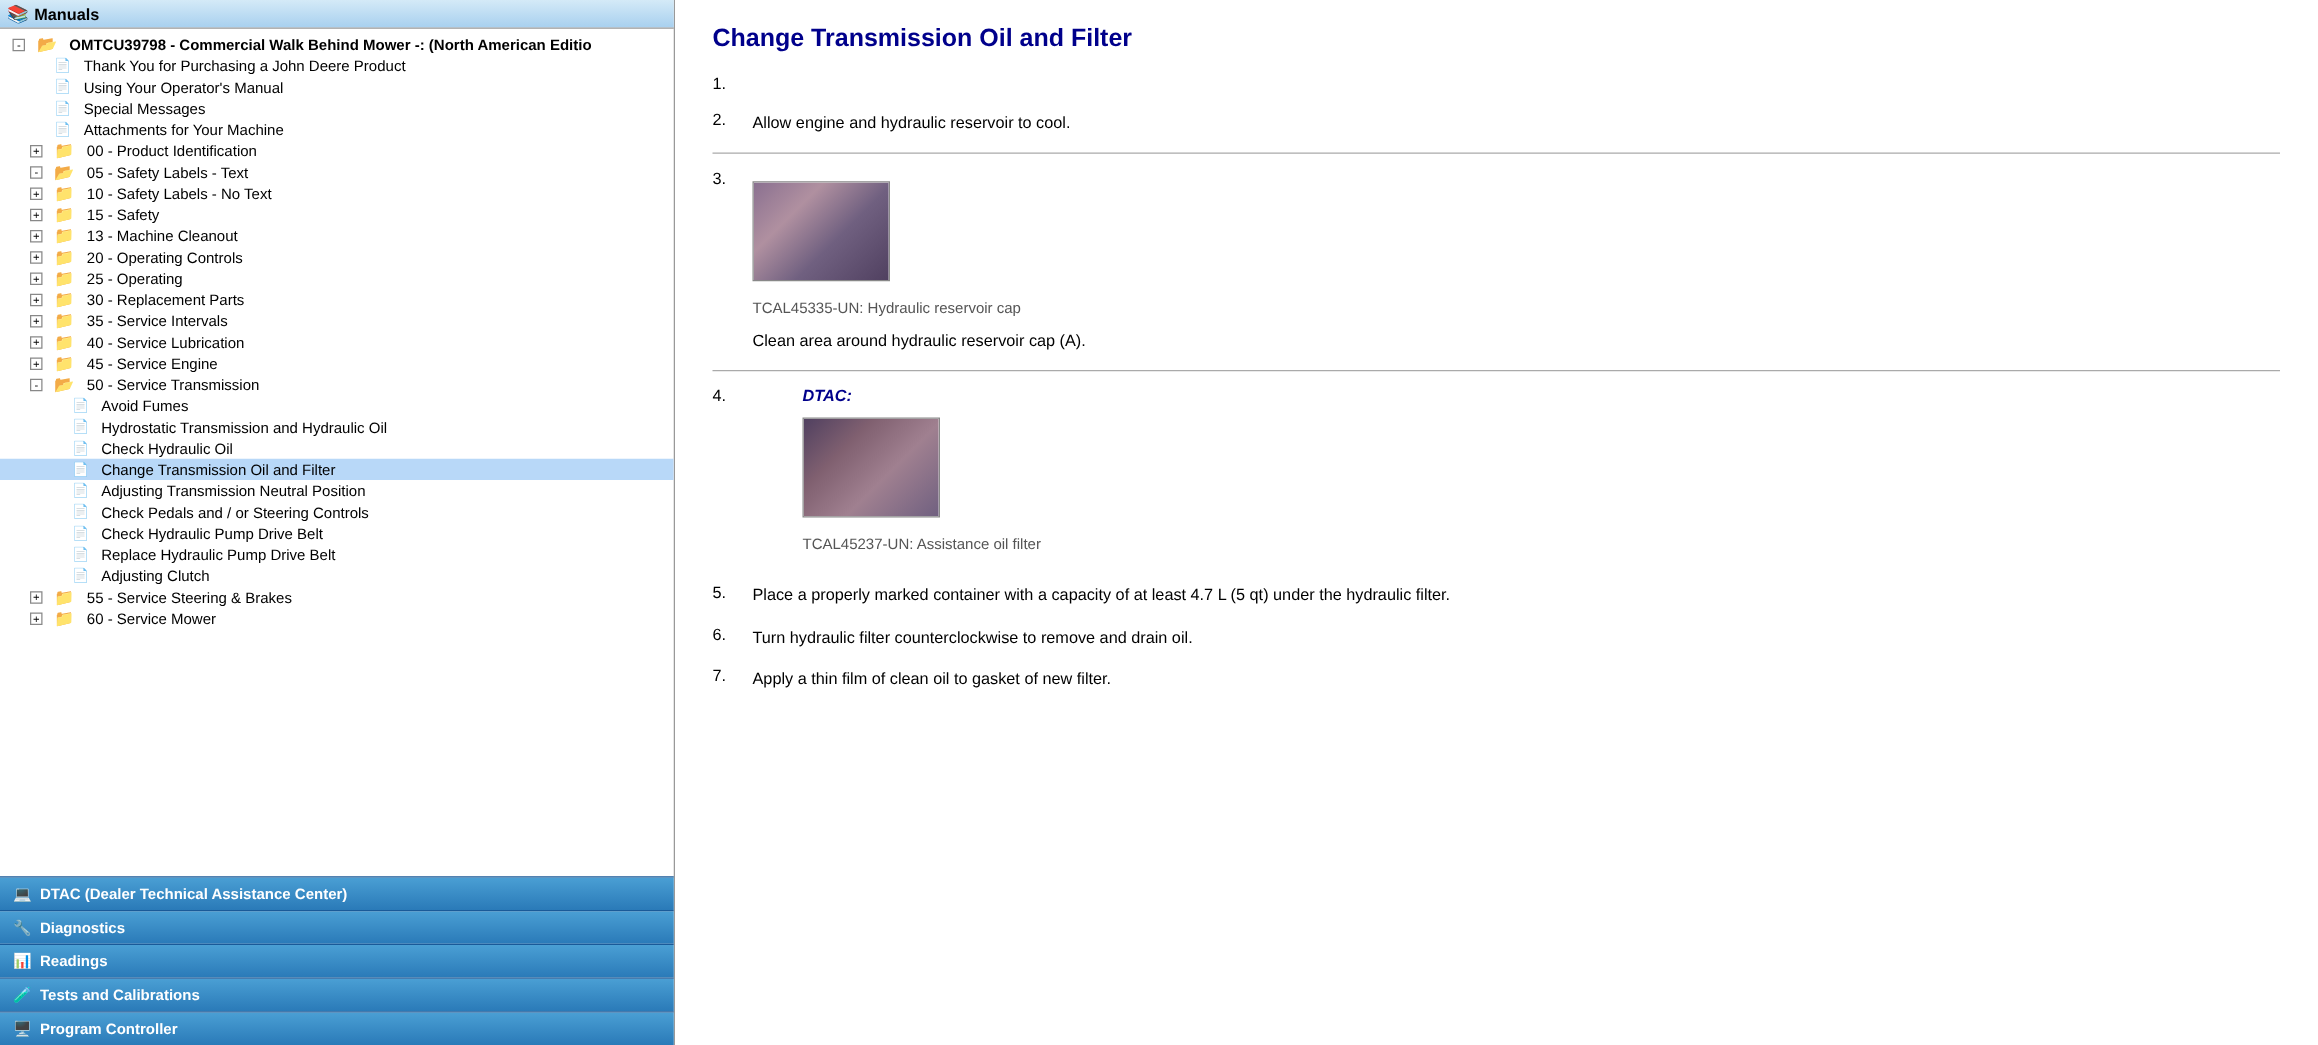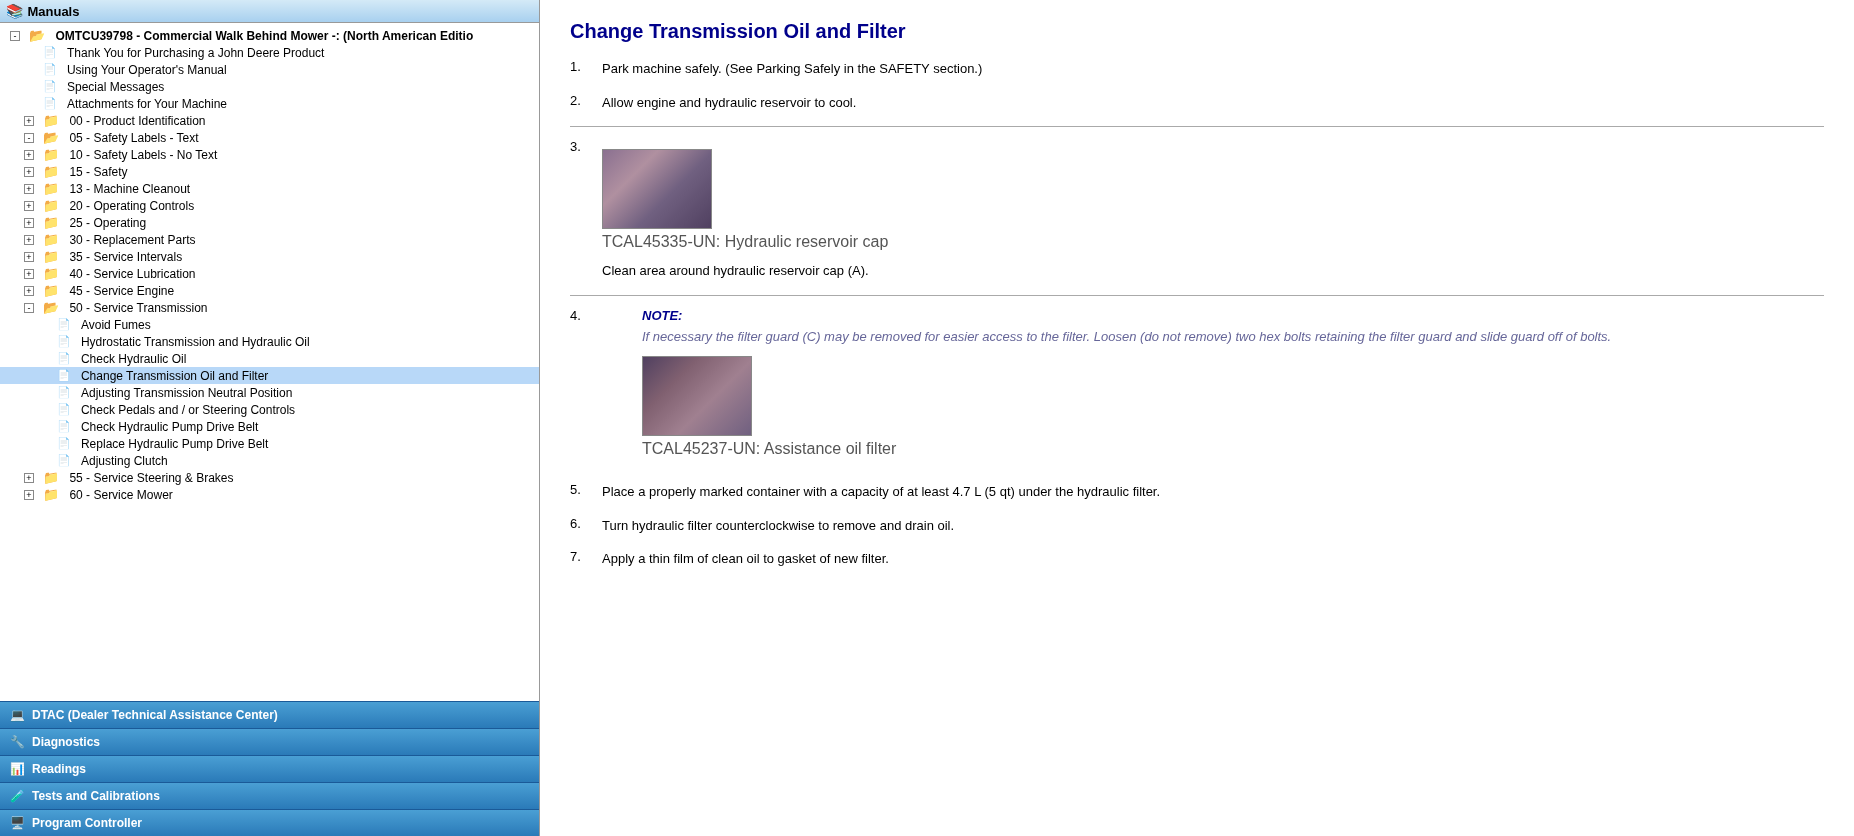--- a/index.html
+++ b/index.html
@@ -35,21 +35,21 @@
     .step { display: flex; gap: 8px; margin-bottom: 14px; }
     .step-num { min-width: 24px; color: #000; font-size: 13px; }
     .step-text { font-size: 13px; color: #000; line-height: 1.5; }
 
     .divider { border: none; border-top: 1px solid #aaa; margin: 12px 0; }
 
     .image-block { margin: 10px 0; }
     .image-placeholder { width: 110px; height: 80px; border: 1px solid #888; background: #c0b0c0; display: flex; align-items: center; justify-content: center; overflow: hidden; }
     .img-inner { width: 100%; height: 100%; background: linear-gradient(135deg, #8a7090 0%, #b090a0 30%, #706080 60%, #504060 100%); }
     .img-inner2 { width: 100%; height: 100%; background: linear-gradient(135deg, #504060 0%, #806070 30%, #a08090 60%, #706080 100%); }
-    .img-caption { font-size: 16px; color: #555; margin-top: 4px; }
+    .img-caption { font-size: 12px; color: #555; margin-top: 14px; }
 
     .note-label { color: #00008b; font-style: italic; font-weight: bold; }
     .note-text { color: #666699; font-style: italic; font-size: 13px; line-height: 1.5; margin-top: 4px; }
 
     .step-3-content { display: flex; flex-direction: column; }
     .step-4-block { padding-left: 40px; }
 
     
     ::-webkit-scrollbar { width: 12px; }
     ::-webkit-scrollbar-track { background: #f0f0f0; }
@@ -119,21 +119,20 @@
           </div>
         </div>
     </div>
 
     <div class="content">
       <h1>Change Transmission Oil and Filter</h1>
 
       <div id="steps-container">
           <div class="step">
       <div class="step-num">1.</div>
-      <div class="step-text">Park machine safely. (See Parking Safely in the SAFETY section.)</div>
     </div>
           <div class="step">
       <div class="step-num">2.</div>
       <div class="step-text">Allow engine and hydraulic reservoir to cool.</div>
     </div>
           <hr class="divider">
           <div>
       <div class="step">
         <div class="step-num">3.</div>
         <div class="step-3-content">
@@ -145,22 +144,21 @@
           </div>
           <div class="step-text">Clean area around hydraulic reservoir cap (A).</div>
         </div>
       </div>
     </div>
           <hr class="divider">
           <div>
       <div class="step">
         <div class="step-num">4.</div>
         <div class="step-4-block">
-          <div class="note-label">NOTE:</div>
-          <div class="note-text">If necessary the filter guard (C) may be removed for easier access to the filter. Loosen (do not remove) two hex bolts retaining the filter guard and slide guard off of bolts.</div>
+          <div class="note-label">DTAC:</div>
           <div class="image-block" style="margin-top:10px;">
             <div class="image-placeholder">
               <div class="img-inner2"></div>
             </div>
             <div class="img-caption">TCAL45237-UN: Assistance oil filter</div>
           </div>
         </div>
       </div>
     </div>
           <div class="step">

